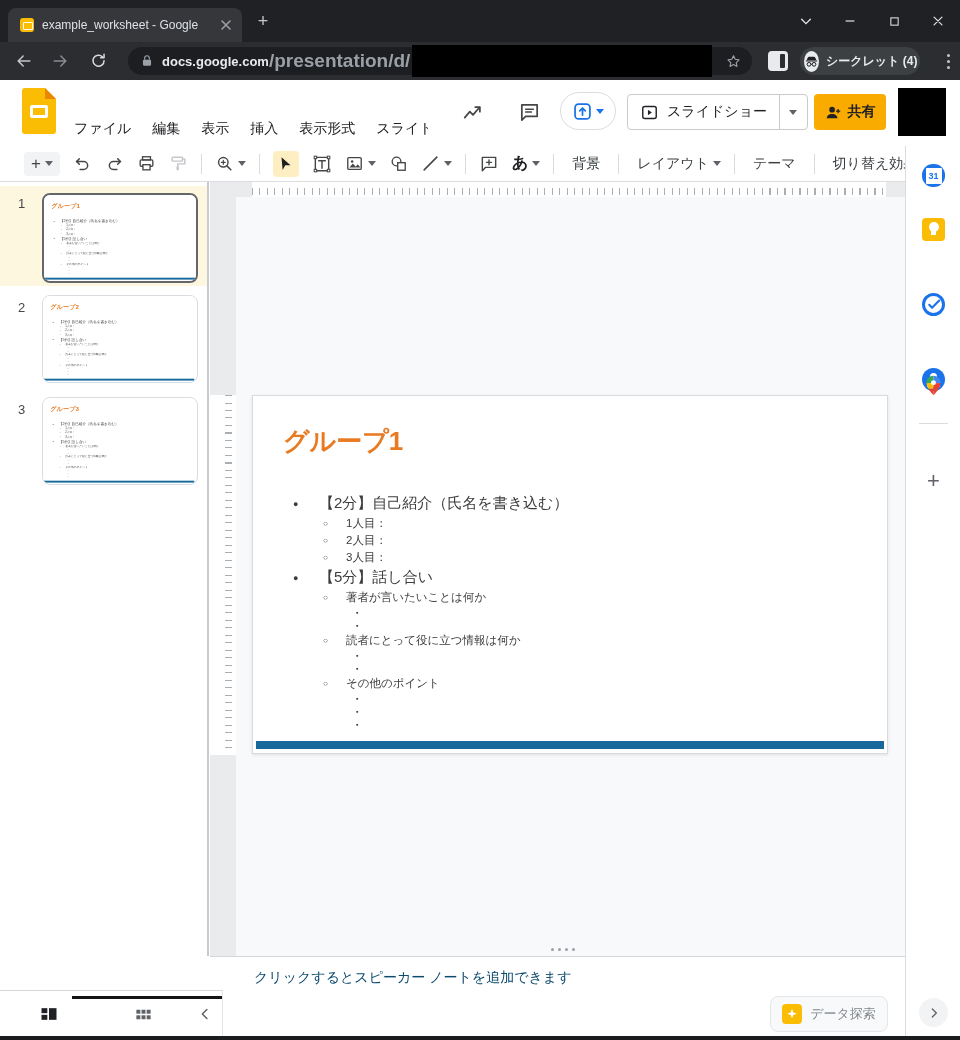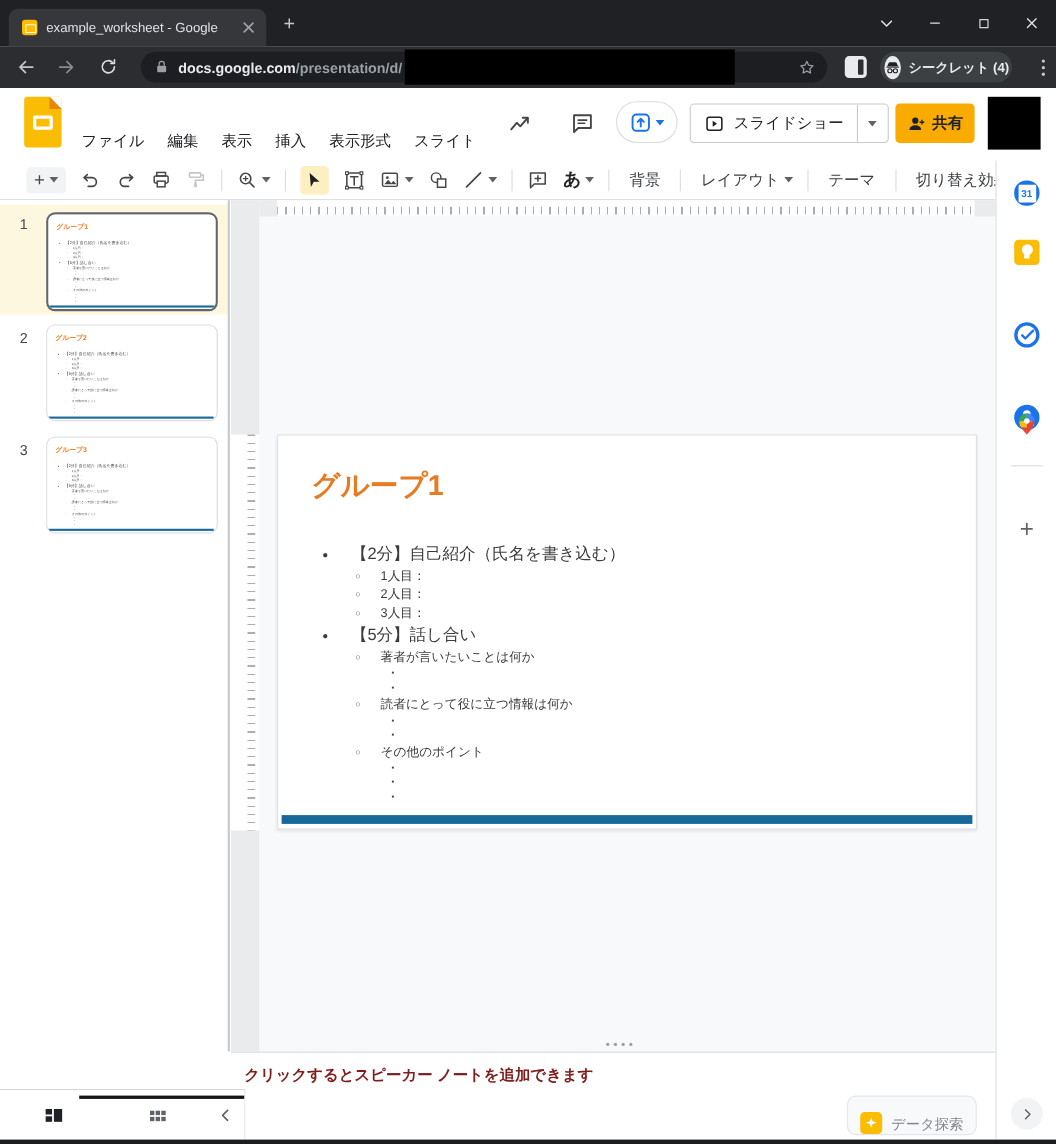--- a/index.html
+++ b/index.html
@@ -17,21 +17,21 @@
   #tab-title { margin-left:8px; font-size:12px; color:#DEE1E6; white-space:nowrap; overflow:hidden; text-overflow:clip; width:160px; }
   #tab-close { margin-left:auto; color:#9AA0A6; width:16px; height:16px; }
   #new-tab { position:absolute; left:254px; top:12px; width:18px; height:18px; color:#C4C7C5; font-size:18px; line-height:18px; text-align:center; }
   #win-controls { position:absolute; right:0; top:0; height:42px; display:flex; }
   .win-btn { width:44px; height:42px; display:flex; align-items:center; justify-content:center; color:#DEE1E6; }
 
   #navbar { position:absolute; left:0; top:42px; width:960px; height:38px; background:#2B2D30;font-weight:bold; }
   .nav-ic { position:absolute; top:7px; width:24px; height:24px; display:flex; align-items:center; justify-content:center; }
   #omnibox { position:absolute; left:128px; top:5px; width:624px; height:28px; background:#1D1E21; border-radius:14px; display:flex; align-items:center; padding:0 10px 0 12px; }
   #url-host { margin-left:8px; font-size:13px; color:#E8EAED; white-space:nowrap; }
-  #url-path { font-size:13px; color:#9AA0A6; white-space:nowrap; }
+  #url-path { font-size:19px; color:#9AA0A6; white-space:nowrap; }
   #url-redacted { width:300px; height:32px; background:#000; flex:0 0 auto; margin-left:2px; }
   #omnibox-star { margin-left:auto; }
   #side-panel-icon { position:absolute; left:768px; top:9px; width:20px; height:20px; background:#E8EAED; border-radius:4px; }
   #side-panel-icon::after { content:''; position:absolute; right:3px; top:3px; width:5px; height:14px; background:#2B2D30; border-radius:1px; }
   #incognito-chip { position:absolute; left:800px; top:5px; height:28px; width:120px; background:#3C4043; border-radius:14px; display:flex; align-items:center; padding:0 10px 0 4px; }
   #incognito-avatar { width:21px; height:21px; background:#E8EAED; border-radius:50%; display:flex; align-items:center; justify-content:center; }
   #incognito-label { margin-left:7px; font-size:12px; color:#E8EAED; white-space:nowrap; }
   #kebab { position:absolute; left:938px; top:9px; width:20px; height:20px; display:flex; flex-direction:column; align-items:center; justify-content:center; gap:3px; }
   #kebab i { width:3px; height:3px; border-radius:50%; background:#C4C7C5; }
 
@@ -103,22 +103,22 @@
   .b.l3 { height:13px; font-size:9px; padding-left:63px; }
   .b.l3 .glyph { width:10px; font-size:7px; }
   .btxt { white-space:nowrap; }
   .blue-bar { position:absolute; left:3px; right:3px; bottom:4px; height:8px; background:#17699B; }
 
   #notes-handle { position:absolute; left:551px; top:948px; display:flex; gap:4px; }
   #notes-handle i { width:3px; height:3px; border-radius:50%; background:#9AA0A6; }
 
   
   #notes-panel { position:absolute; left:210px; top:956px; width:695px; height:80px; background:#fff; border-top:1px solid #D5D7DA; }
-  #notes-placeholder { position:absolute; left:12px; top:12px; font-size:14px; color:#7f1d1d; white-space:nowrap;font-weight:bold; }
-  #explore-btn { position:absolute; left:560px; top:39px; width:118px; height:36px; background:#F8F9FA; border:1px solid #E4E6E8; border-radius:8px; display:flex; align-items:flex-end; justify-content:center; gap:8px; }
+  #notes-placeholder { position:absolute; left:44px; top:12px; font-size:14px; color:#0c4a6e; white-space:nowrap; }
+  #explore-btn { position:absolute; left:560px; top:39px; width:118px; height:36px; background:#F8F9FA; border:1px solid #E4E6E8; border-radius:8px; display:flex; align-items:center; justify-content:center; gap:8px; }
   #explore-icon { width:20px; height:20px; background:#FBBC04; border-radius:4px; display:flex; align-items:center; justify-content:center; }
   #explore-label { font-size:13px; color:#80868B; white-space:nowrap; }
 
   
   #bottom-bar { position:absolute; left:0; top:990px; width:223px; height:46px; background:#fff; border-top:1px solid #D5D7DA; border-right:1px solid #E4E6E8; }
   #bottom-scroll { position:absolute; left:72px; top:996px; width:150px; height:3px; background:#141414; }
   .bb-ic { position:absolute; top:12px; width:22px; height:22px; display:flex; align-items:center; justify-content:center; }
 
   
   #sidebar { position:absolute; left:905px; top:146px; width:55px; height:890px; background:#fff; border-left:1px solid #DADCE0; }

